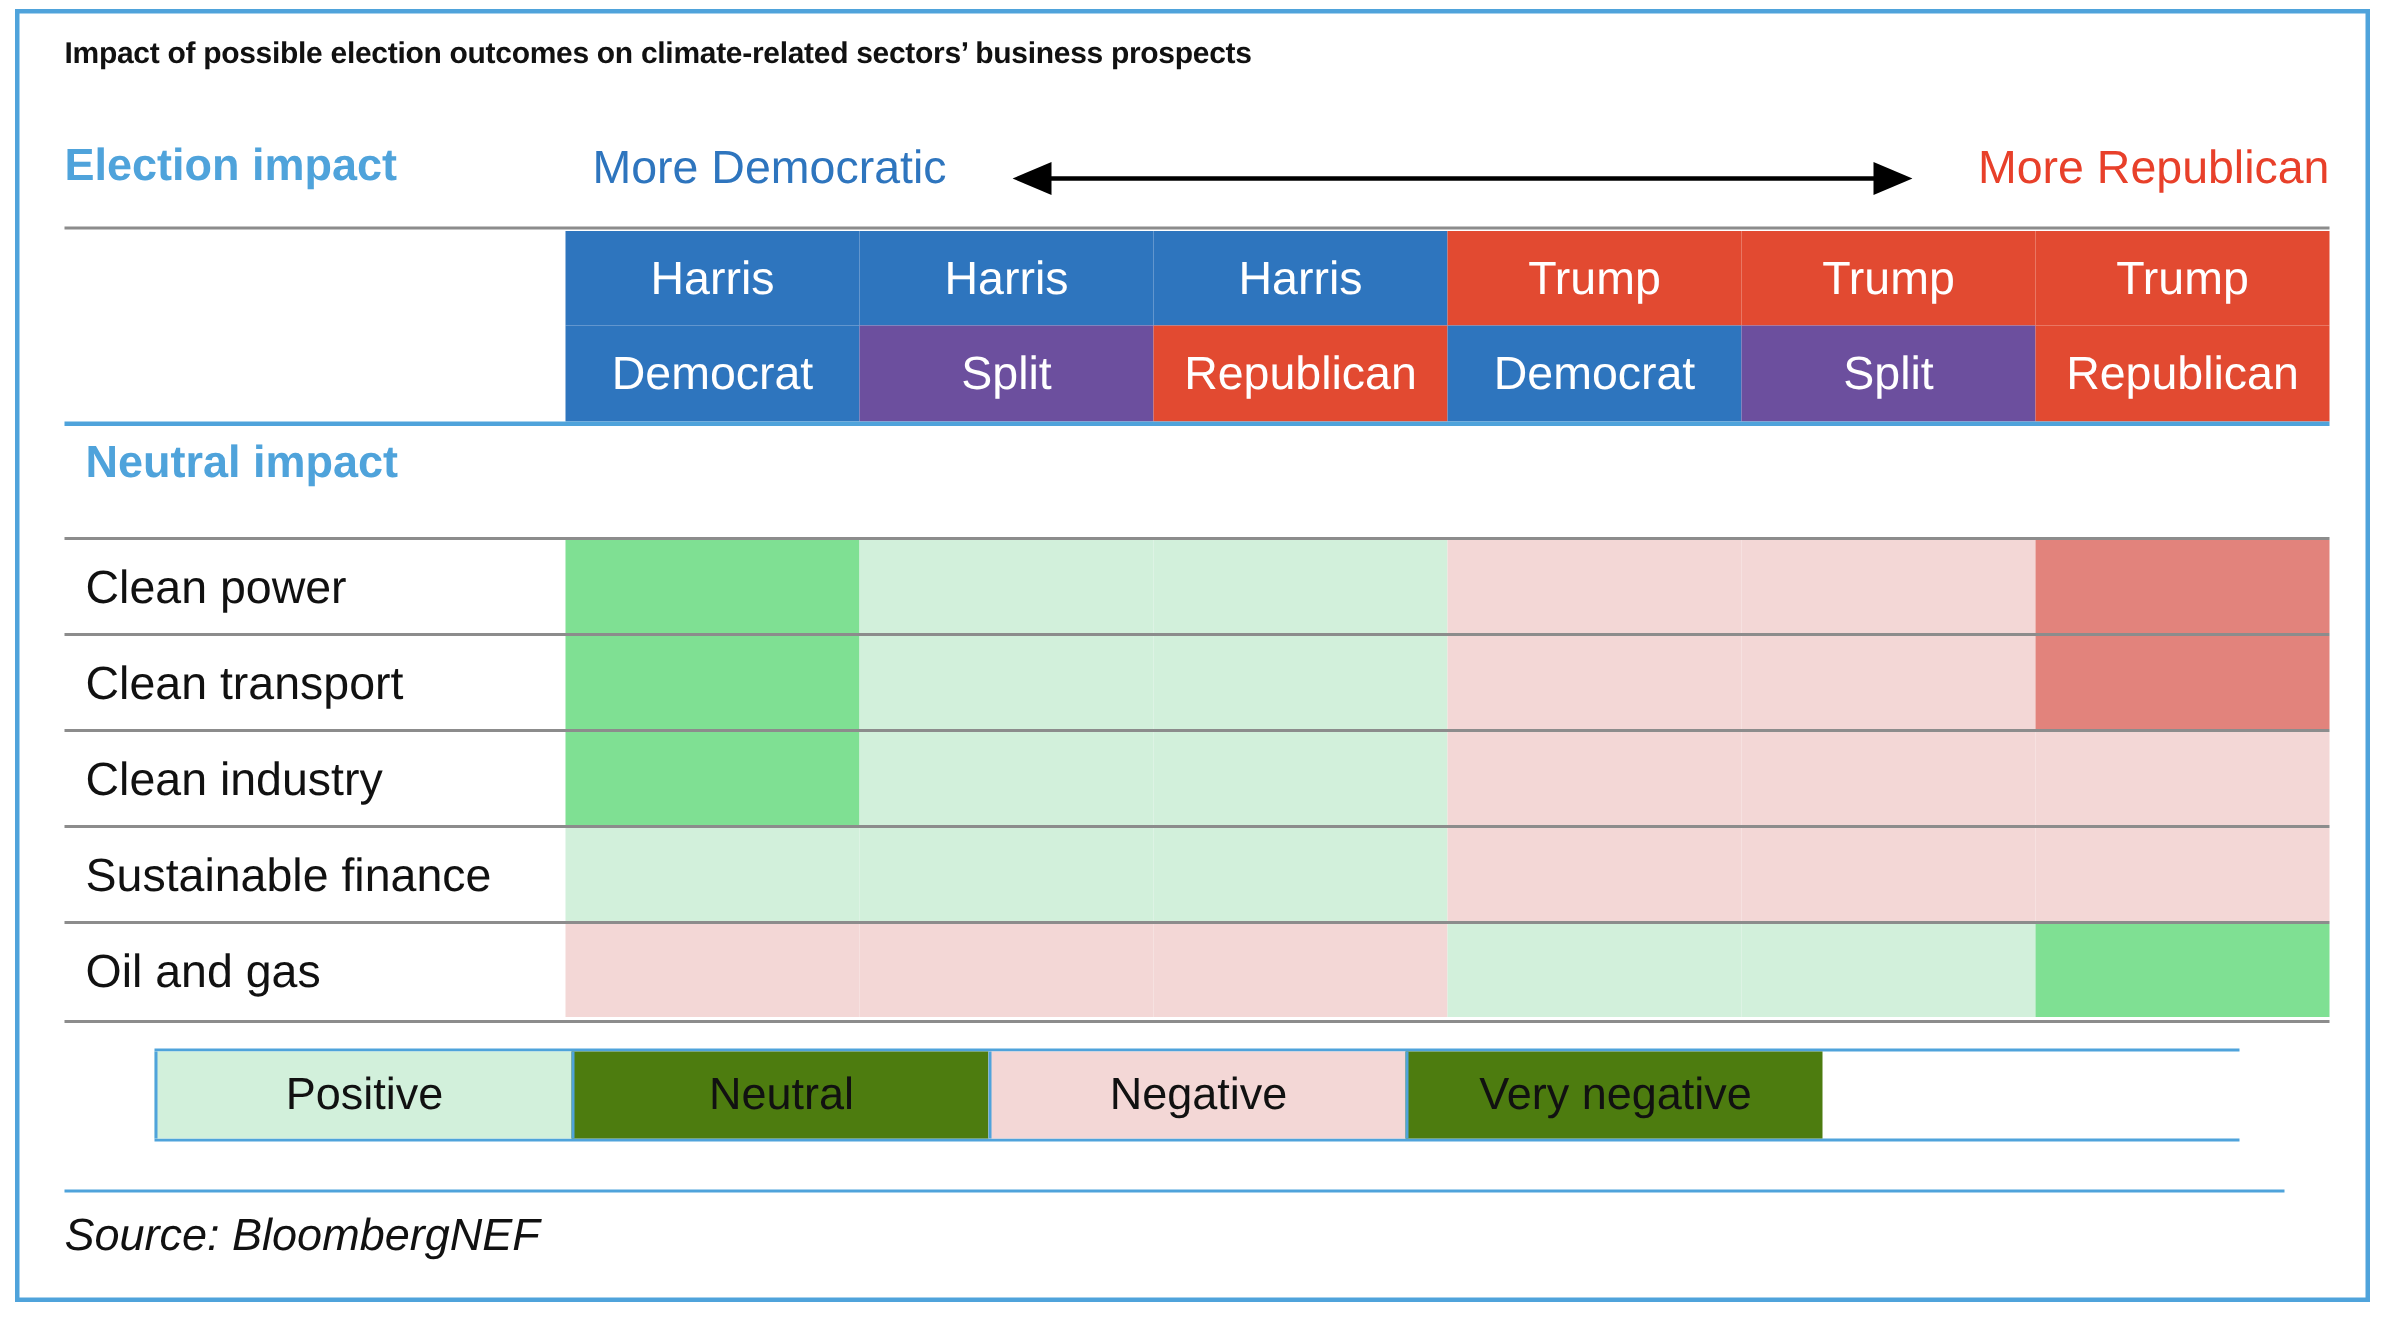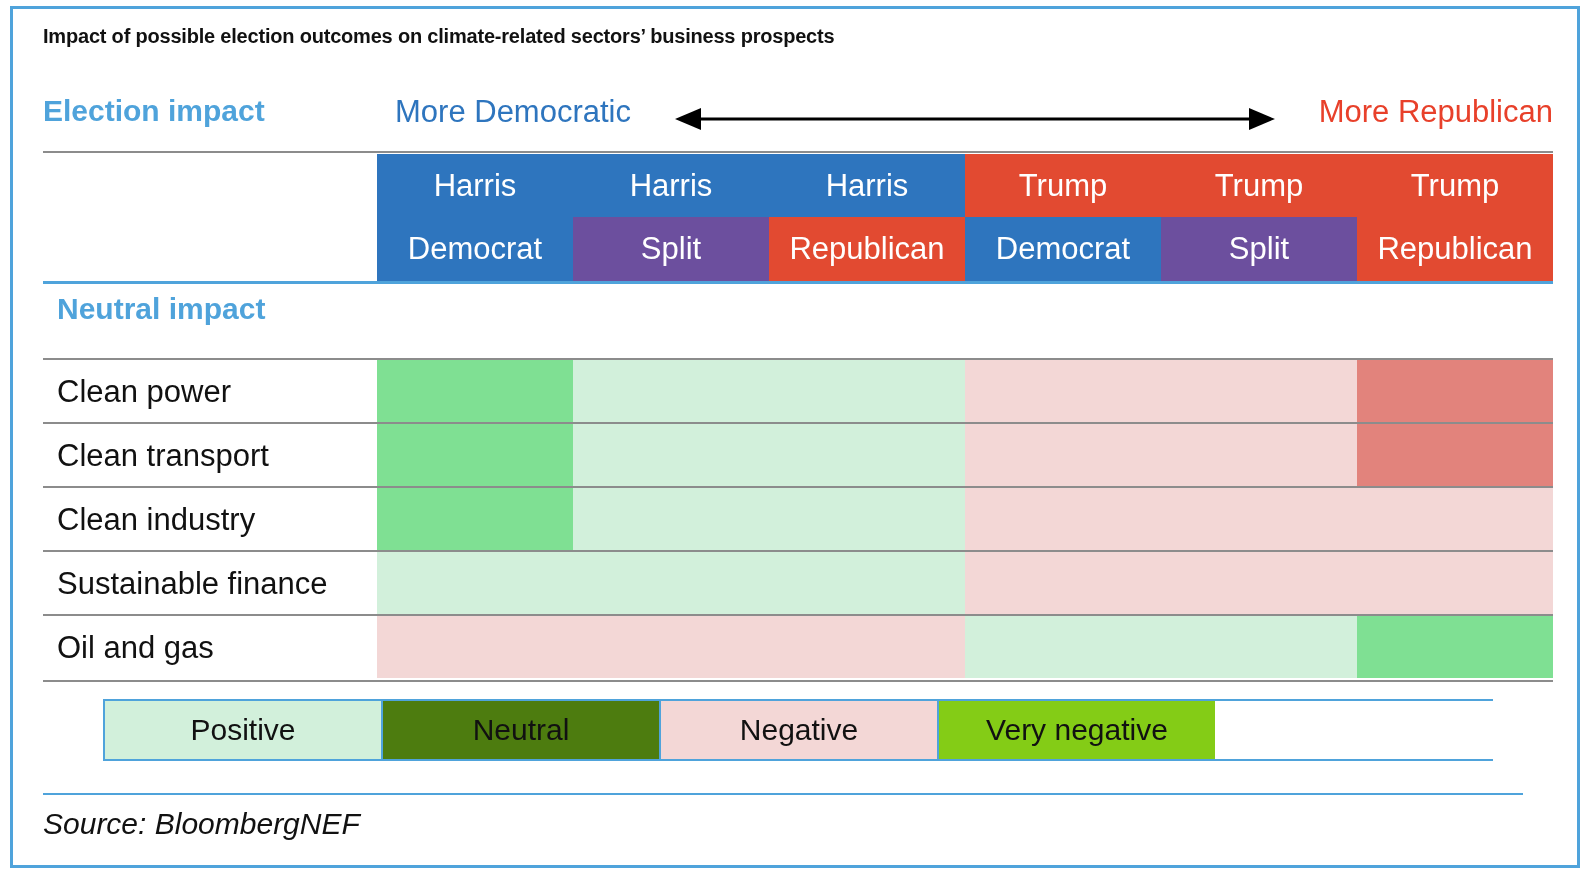--- a/index.html
+++ b/index.html
@@ -334,19 +334,19 @@
           <div class="mcell" title="Oil and gas — Trump / Split: Positive" style="background: rgb(210, 240, 219);"></div>
           <div class="mcell" title="Oil and gas — Trump / Republican: Very positive" style="background: rgb(127, 224, 147);"></div>
         </div>
     </div>
   </div>
 
   <div class="legend">
     <div class="legend-item" style="background: rgb(210, 240, 219);">Positive</div>
     <div class="legend-item" style="background: #4d7c0f;">Neutral</div>
     <div class="legend-item" style="background: rgb(243, 215, 214);">Negative</div>
-    <div class="legend-item" style="background: #84cc16;">Very negative</div>
+    <div class="legend-item" style="background: #4d7c0f;">Very negative</div>
   </div>
 
   <div class="foot-rule"></div>
   <div class="source">Source: BloombergNEF</div>
 
 </div>
 
 </body></html>

